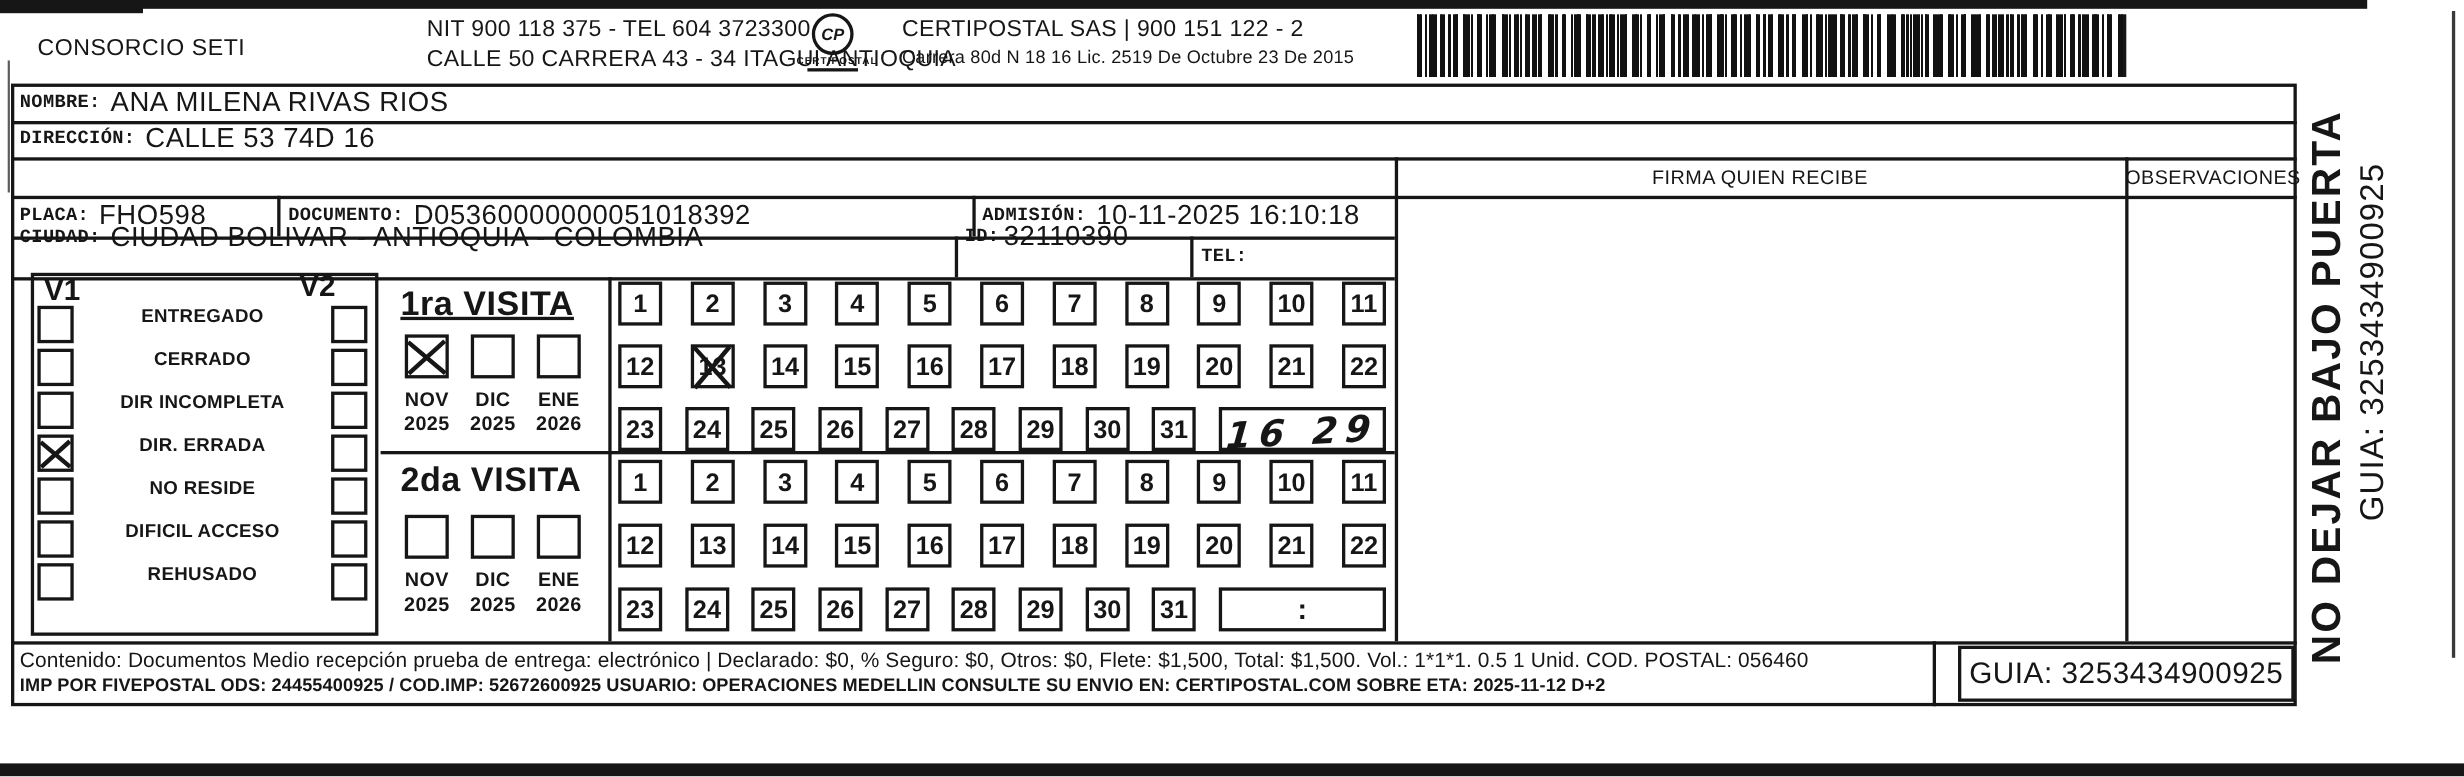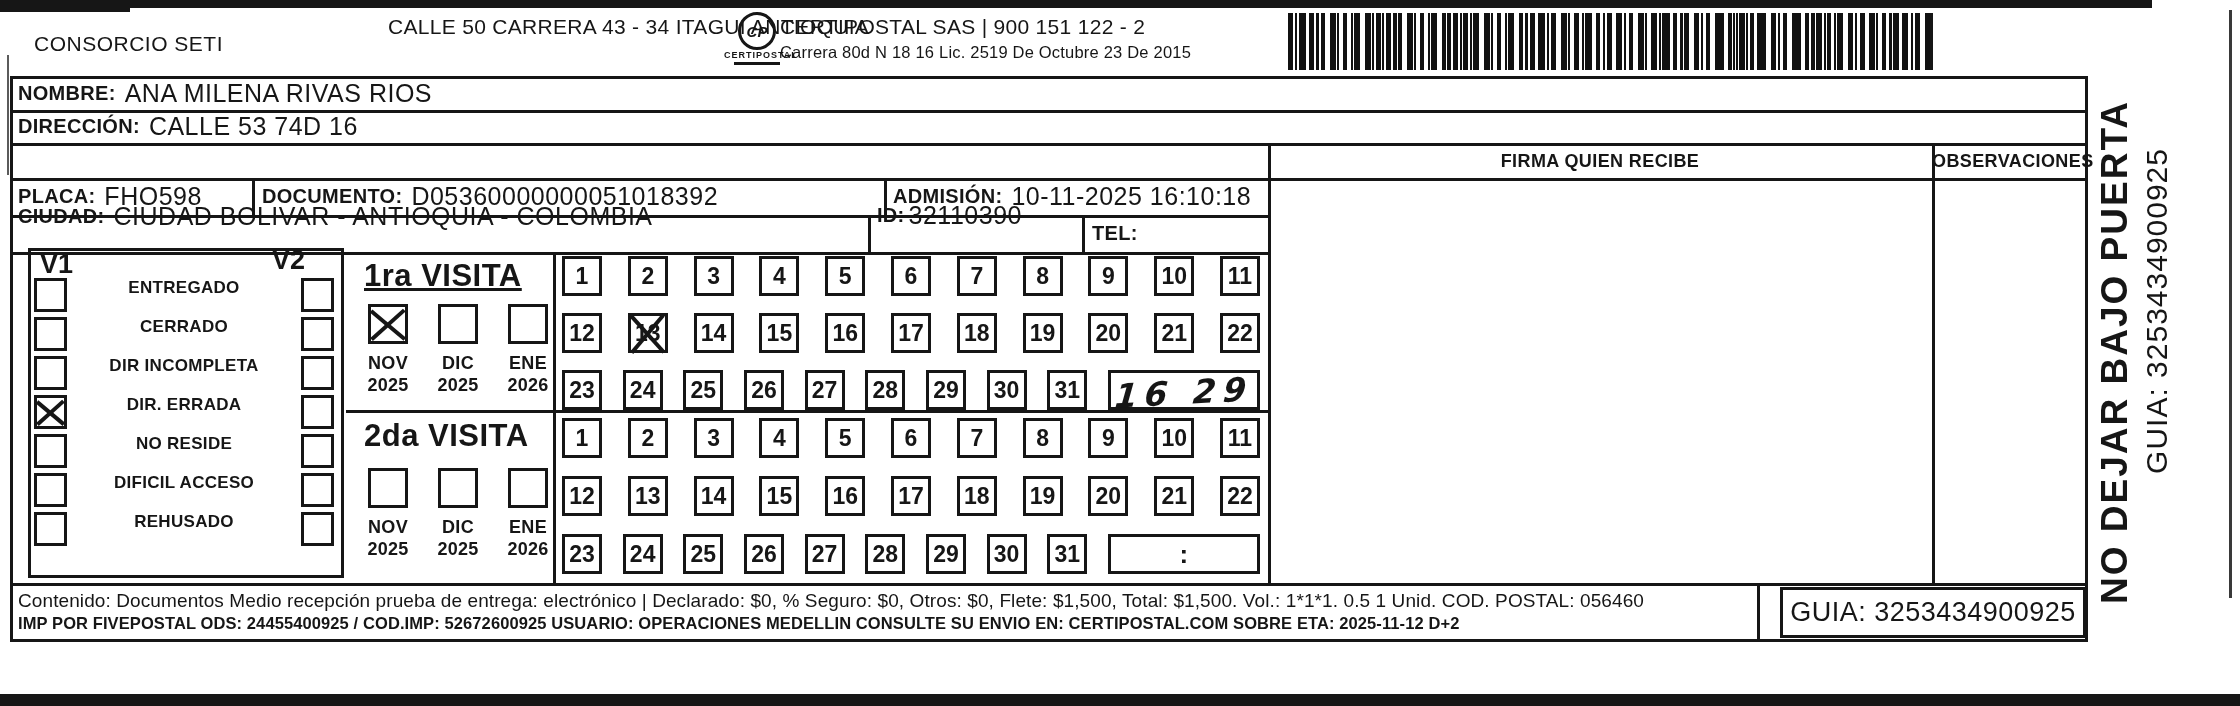--- a/index.html
+++ b/index.html
@@ -1,39 +1,39 @@
 <!DOCTYPE html>
 <html><head>
 <meta charset="utf-8">
 <style>
   html,body{margin:0;padding:0;background:#e8e8e8;}
   .page{position:relative;width:2240px;height:706px;background:#fff;color:#161616;
         font-family:"Liberation Sans",sans-serif;overflow:hidden;}
   .abs{position:absolute;}
   .hline{position:absolute;height:3px;background:#161616;}
   .vline{position:absolute;width:3px;background:#161616;}
-  .lab{font-size:20px;font-weight:700;letter-spacing:.3px;}
+  .lab{font-size:17px;font-weight:700;letter-spacing:.3px;font-family:Liberation Mono, monospace;}
   .val{font-size:25px;font-weight:400;letter-spacing:.5px;}
   .cell{display:flex;align-items:center;gap:9px;white-space:nowrap;}
   .outerbox{position:absolute;left:10px;top:76px;width:2078px;height:566px;border:3px solid #161616;box-sizing:border-box;}
   .statusbox{position:absolute;left:28px;top:248px;width:316px;height:330px;border:3px solid #161616;box-sizing:border-box;}
-  .colhead{font-size:18px;font-weight:700;text-align:center;letter-spacing:.4px;}
+  .colhead{font-size:18px;font-weight:400;text-align:center;letter-spacing:.4px;}
   .vhead{font-size:27px;font-weight:700;}
   
   #status-rows{position:absolute;left:34px;top:278px;width:300px;}
   .srow{display:flex;height:39px;}
   .cb{position:relative;width:33px;height:34px;border:3px solid #161616;box-sizing:border-box;background:#fff;flex:none;overflow:visible;}
   .slabel{flex:1;text-align:center;font-size:17px;font-weight:600;letter-spacing:.3px;}
   .xm{position:absolute;inset:0;}
   .xm i{position:absolute;left:-14%;top:46%;width:128%;height:4px;background:#161616;display:block;}
   .xm i.b1{transform:rotate(40deg);}
   .xm i.b2{transform:rotate(-42deg);}
   
   .vtitle{font-size:31px;font-weight:700;letter-spacing:.5px;}
-  .months{display:flex;gap:14px;}
+  .months{display:flex;gap:4px;}
   .mcol{display:flex;flex-direction:column;align-items:center;width:56px;}
   .cb.mb{width:40px;height:40px;margin-bottom:8px;}
   .mtxt{font-size:18px;font-weight:700;line-height:22px;letter-spacing:.3px;}
   
   .daygrid{position:absolute;width:698px;display:flex;flex-direction:column;justify-content:space-between;}
   .drow{display:flex;justify-content:space-between;align-items:flex-start;height:40px;}
   .dbox{position:relative;width:40px;height:40px;border:3px solid #161616;box-sizing:border-box;
         display:flex;align-items:center;justify-content:center;
         font-size:23px;font-weight:600;overflow:visible;}
   .dbox.wide{width:152px;}
@@ -73,28 +73,29 @@
 <div class="page">
 
   <div class="abs" style="left:0;top:0;width:2152px;height:8px;background:#161616;"></div>
   <div class="abs" style="left:0;top:0;width:130px;height:12px;background:#161616;"></div>
   <div class="abs" style="left:0;top:694px;width:2240px;height:12px;background:#161616;"></div>
   <div class="abs" style="left:2229px;top:10px;width:3px;height:588px;background:#161616;opacity:.85;"></div>
   <div class="abs" style="left:7px;top:55px;width:2px;height:120px;background:#161616;opacity:.7;"></div>
 
   <div class="abs h-consorcio" style="left:34px;top:32px;">CONSORCIO SETI</div>
   <div class="abs" style="left:388px;top:13px;">
+    <div class="h-line1">NIT 900 118 375 - TEL 604 3723300</div>
     <div class="h-line1">CALLE 50 CARRERA 43 - 34 ITAGUI ANTIOQUIA</div>
   </div>
   <div class="abs" style="left:724px;top:12px;text-align:center;width:66px;">
     <div class="logo-circle" style="margin:0 auto;">CP</div>
     <div class="logo-word">CERTIPOSTAL</div>
     <div class="logo-sub"></div>
   </div>
-  <div class="abs" style="left:780px;top:13px;">
+  <div class="abs" style="left:820px;top:13px;">
     <div class="h-line1">CERTIPOSTAL SAS | 900 151 122 - 2</div>
     <div class="h-line2">Carrera 80d N 18 16  Lic. 2519 De Octubre 23 De 2015</div>
   </div>
   <div class="barcode"></div>
   <div class="vline" style="left:1930px;top:13px;height:57px;"></div>
 
   <div class="outerbox"></div>
 
   <div class="hline" style="left:10px;top:110px;width:2078px;"></div>
   <div class="hline" style="left:10px;top:143px;width:2078px;"></div>

